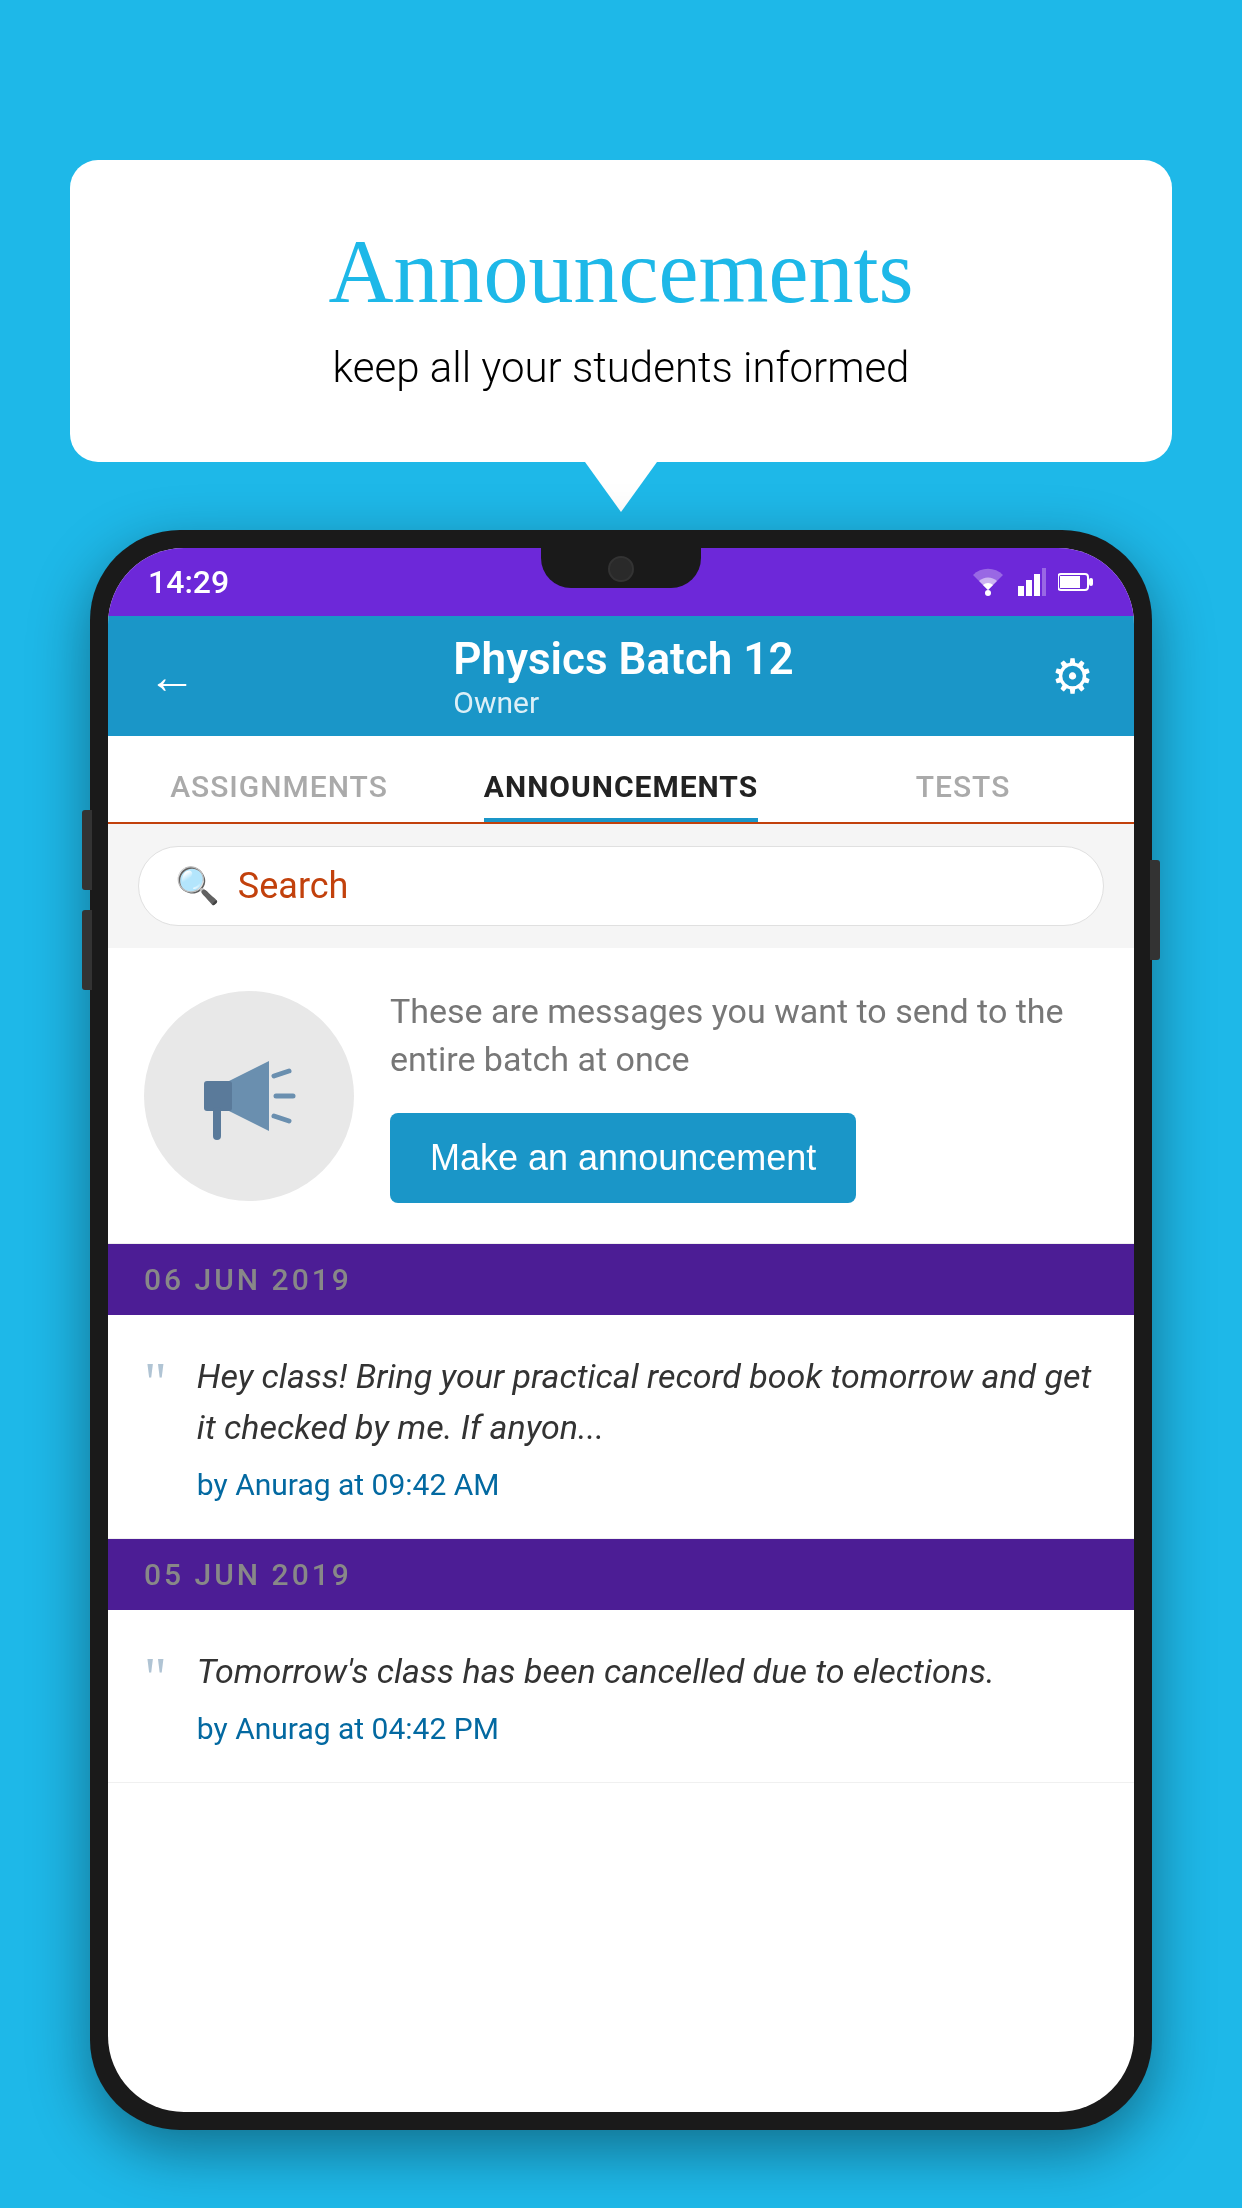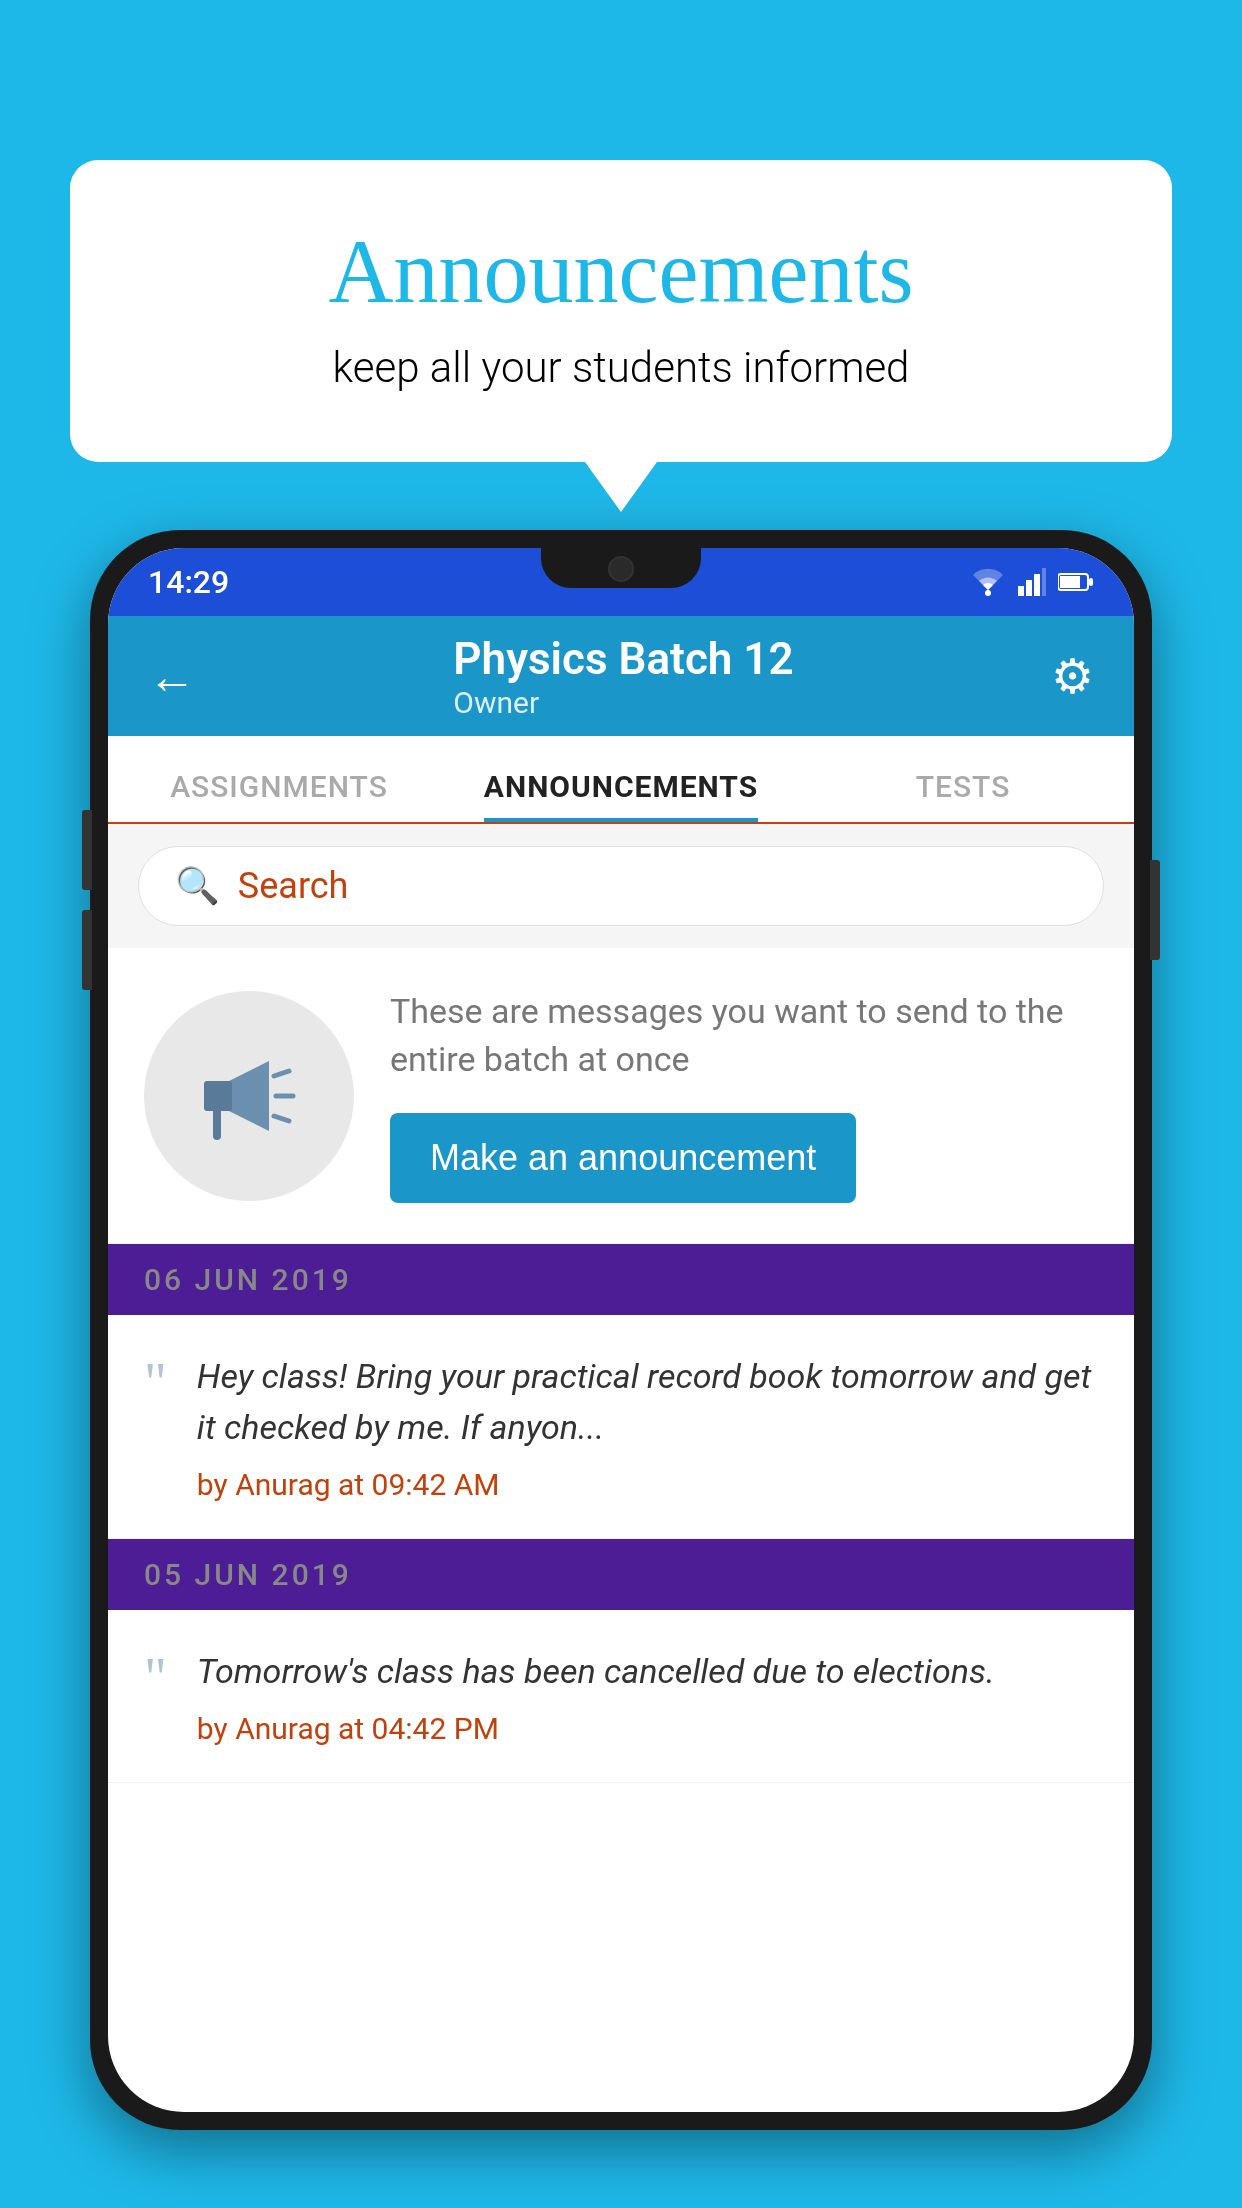--- a/index.html
+++ b/index.html
@@ -78,21 +78,21 @@
       background: #fff;
       border-radius: 76px;
       width: 100%;
       height: 100%;
       overflow: hidden;
       position: relative;
     }
 
     
     .status-bar {
-      background: #1d4ed8;
+      background: #6d28d9;
       height: 68px;
       display: flex;
       align-items: center;
       justify-content: space-between;
       padding: 0 40px;
       position: relative;
     }
 
     .status-time {
       color: #fff;
@@ -311,21 +311,21 @@
     .announcement-text {
       font-size: 34px;
       color: #333;
       font-style: italic;
       line-height: 1.5;
       margin-bottom: 14px;
     }
 
     .announcement-meta {
       font-size: 30px;
-      color: #c2410c;
+      color: #0369a1;
     }
 
     
     .phone-volume-left {
       position: absolute;
       left: -8px;
       top: 280px;
       width: 10px;
       height: 80px;
       background: #333;

